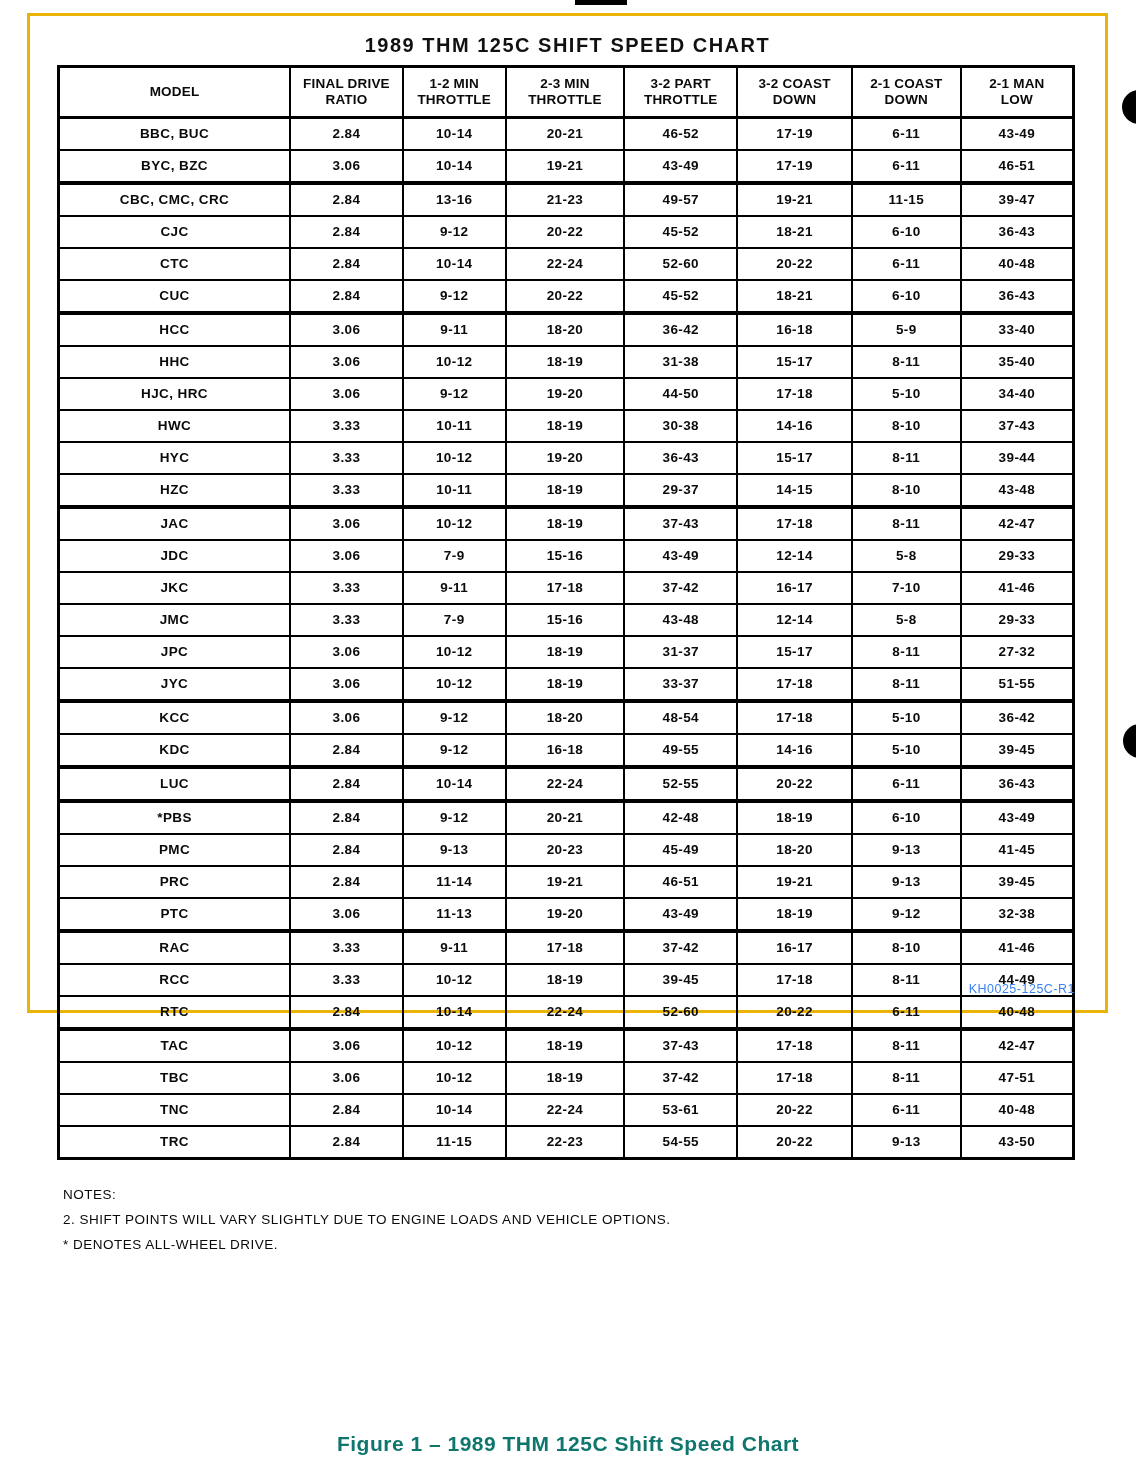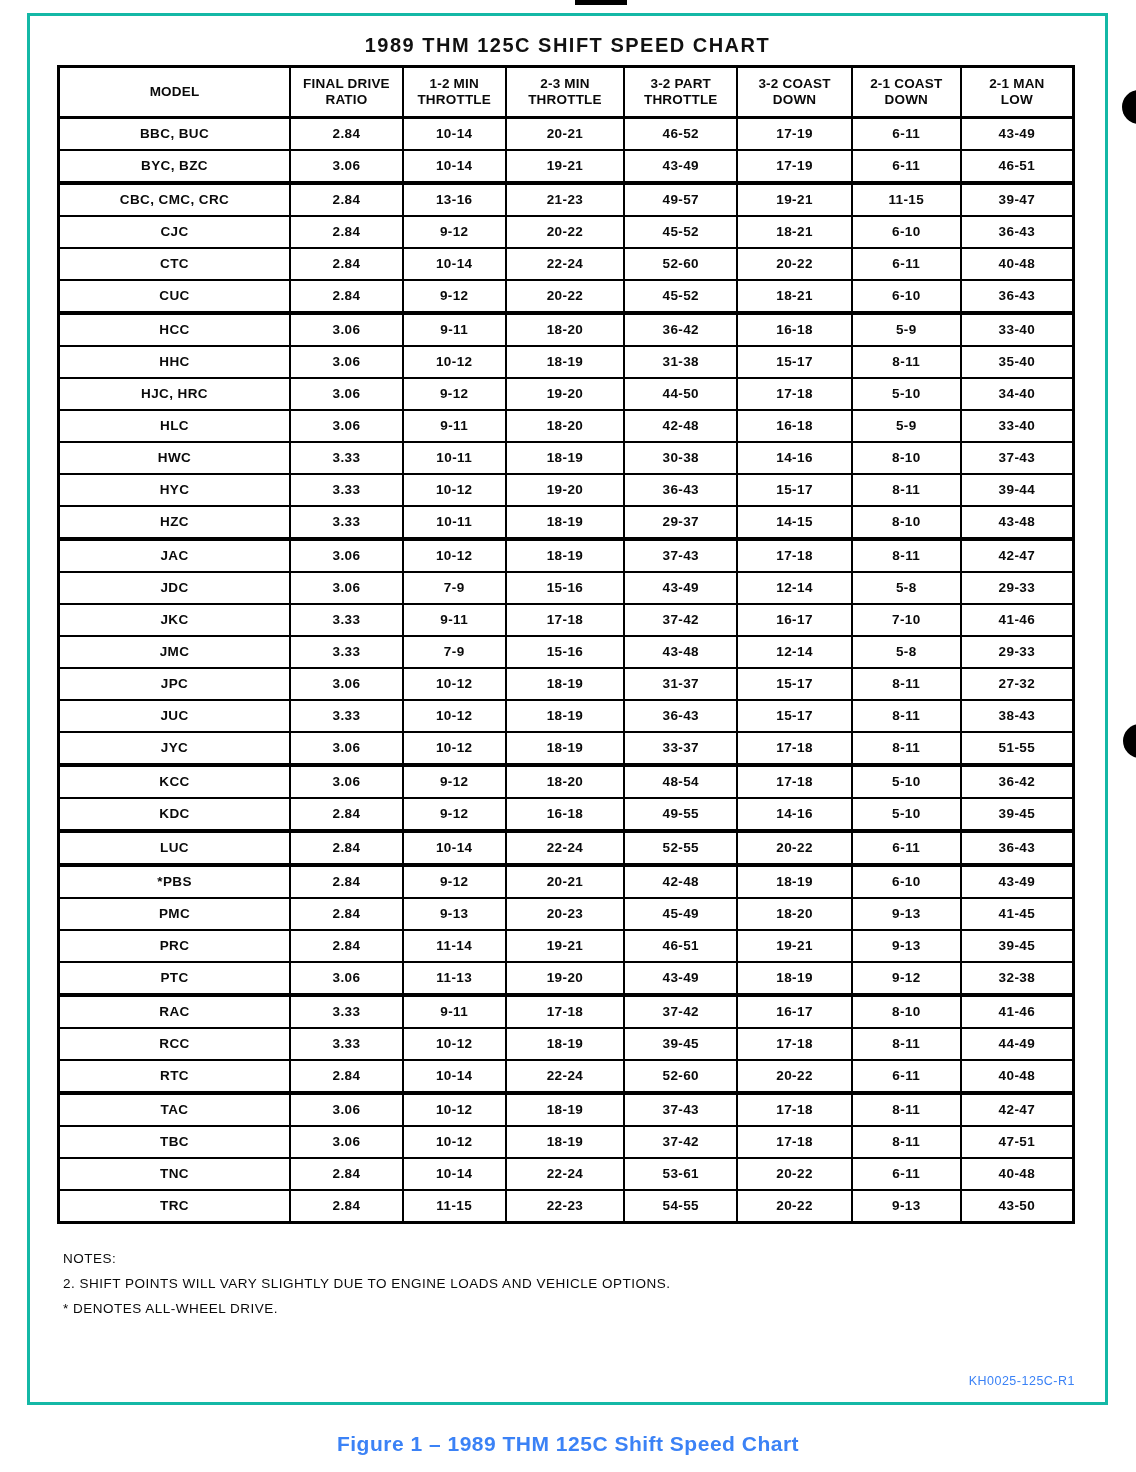--- a/index.html
+++ b/index.html
@@ -15,22 +15,22 @@
     overflow: hidden;
     font-family: "Liberation Sans", sans-serif;
     color: #0d0d0d;
   }
   
   .frame {
     position: absolute;
     left: 27px;
     top: 13px;
     width: 1081px;
-    height: 1392px;
-    border: 3px solid #14b8a6;
+    height: 1000px;
+    border: 3px solid #eab308;
     box-sizing: border-box;
     background: #fff;
   }
   .doc-title {
     margin-top: 18px;
     text-align: center;
     font-size: 20px;
     font-weight: bold;
     letter-spacing: 1.5px;
     color: #111;
@@ -88,21 +88,21 @@
   }
   .figure-caption {
     position: absolute;
     left: 0;
     top: 1432px;
     width: 100%;
     text-align: center;
     font-size: 21px;
     font-weight: 600;
     letter-spacing: 0.5px;
-    color: #3b82f6;
+    color: #0f766e;
   }
   
   .scan-dash {
     position: absolute;
     left: 575px;
     top: 0;
     width: 52px;
     height: 5px;
     background: #000;
   }
@@ -244,30 +244,20 @@
             <td>HJC, HRC</td>
             <td>3.06</td>
             <td>9-12</td>
             <td>19-20</td>
             <td>44-50</td>
             <td>17-18</td>
             <td>5-10</td>
             <td>34-40</td>
           </tr>
           <tr>
-            <td>HLC</td>
-            <td>3.06</td>
-            <td>9-11</td>
-            <td>18-20</td>
-            <td>42-48</td>
-            <td>16-18</td>
-            <td>5-9</td>
-            <td>33-40</td>
-          </tr>
-          <tr>
             <td>HWC</td>
             <td>3.33</td>
             <td>10-11</td>
             <td>18-19</td>
             <td>30-38</td>
             <td>14-16</td>
             <td>8-10</td>
             <td>37-43</td>
           </tr>
           <tr>
@@ -332,30 +322,20 @@
           </tr>
           <tr>
             <td>JPC</td>
             <td>3.06</td>
             <td>10-12</td>
             <td>18-19</td>
             <td>31-37</td>
             <td>15-17</td>
             <td>8-11</td>
             <td>27-32</td>
-          </tr>
-          <tr>
-            <td>JUC</td>
-            <td>3.33</td>
-            <td>10-12</td>
-            <td>18-19</td>
-            <td>36-43</td>
-            <td>15-17</td>
-            <td>8-11</td>
-            <td>38-43</td>
           </tr>
           <tr class="group-end">
             <td>JYC</td>
             <td>3.06</td>
             <td>10-12</td>
             <td>18-19</td>
             <td>33-37</td>
             <td>17-18</td>
             <td>8-11</td>
             <td>51-55</td>

